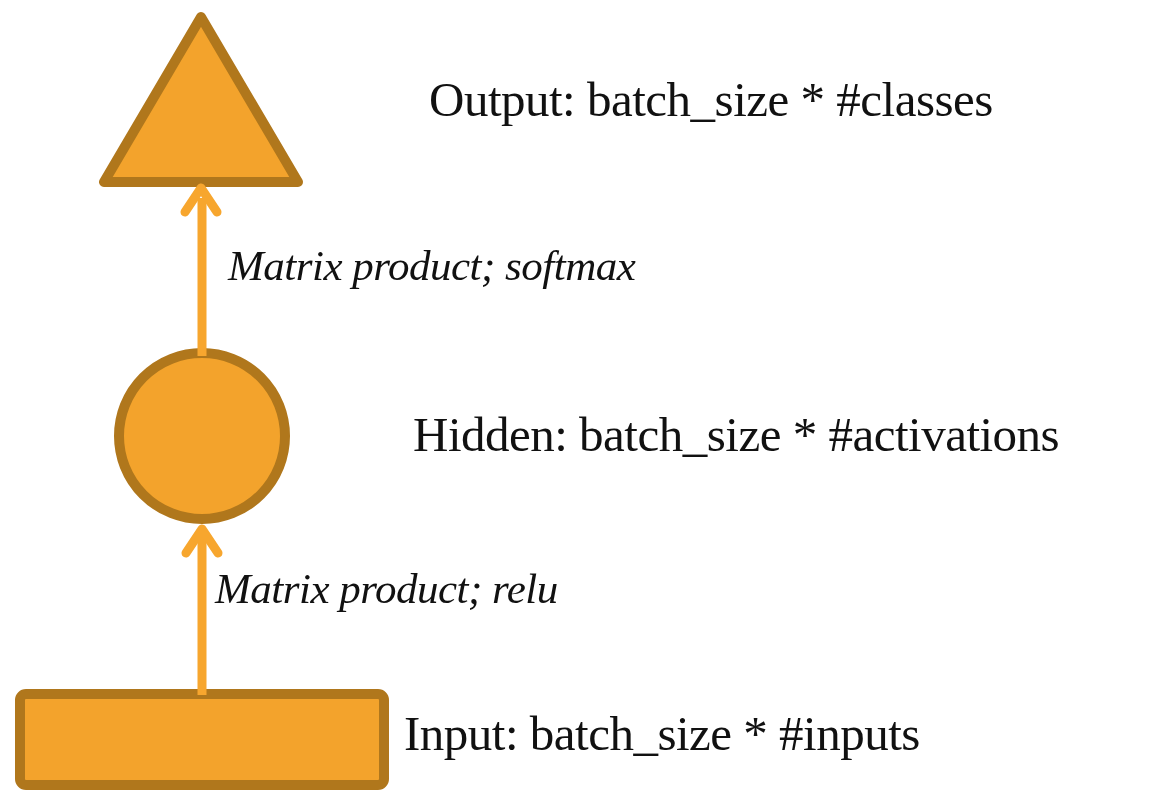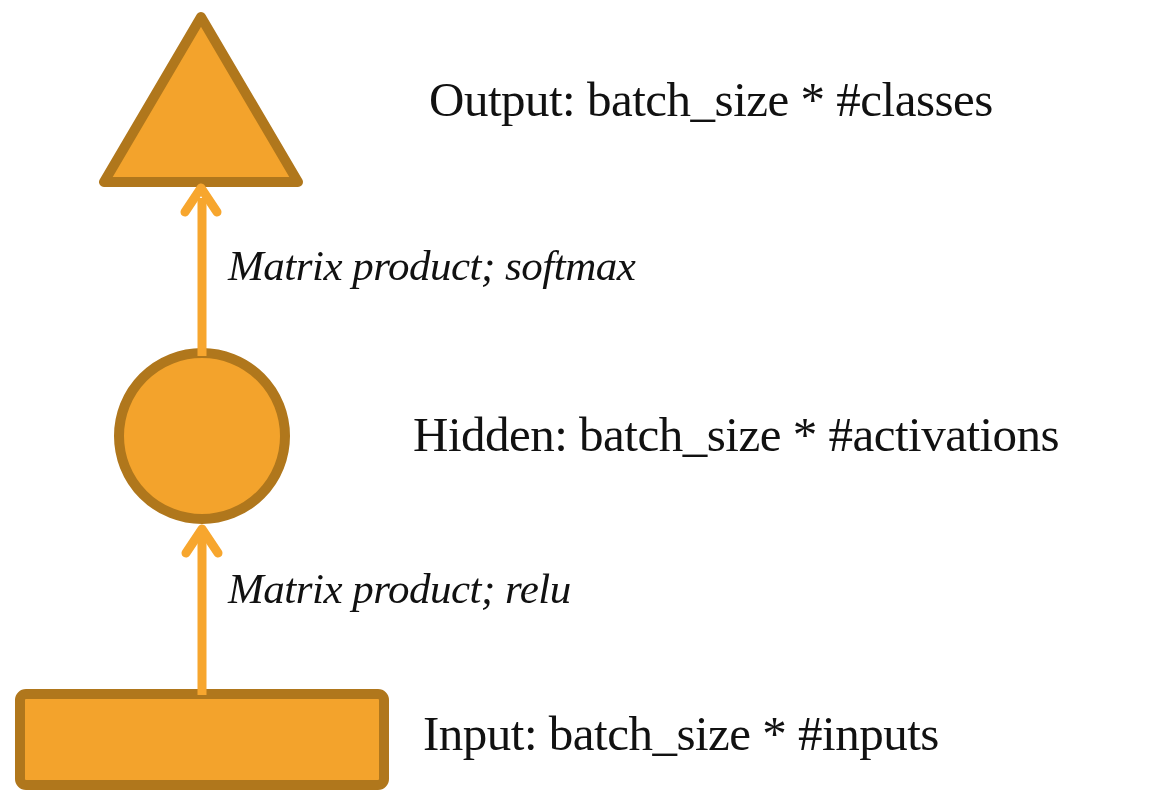--- a/index.html
+++ b/index.html
@@ -57,23 +57,23 @@
     letter-spacing: -0.5px;
   }
   .edge-label {
     font-size: 43px;
     font-style: italic;
     letter-spacing: -0.5px;
     text-align: center;
   }
   .label-output  { left: 429px; top: 72px;  }
   .label-hidden  { left: 413px; top: 407px; }
-  .label-input   { left: 423px; top: 706px; text-align: center; }
+  .label-input   { left: 404px; top: 706px; text-align: center; }
   .label-softmax { left: 228px; top: 241px; }
-  .label-relu    { left: 228px; top: 564px; }
+  .label-relu    { left: 215px; top: 564px; }
 </style>
 </head>
 <body>
 
 <div class="diagram-canvas">
 
   <svg class="shapes" viewBox="0 0 1152 800" aria-hidden="true">
 
     <polygon class="node-shape" points="201,17 104,182 298,182" stroke-linejoin="round"></polygon>
 

